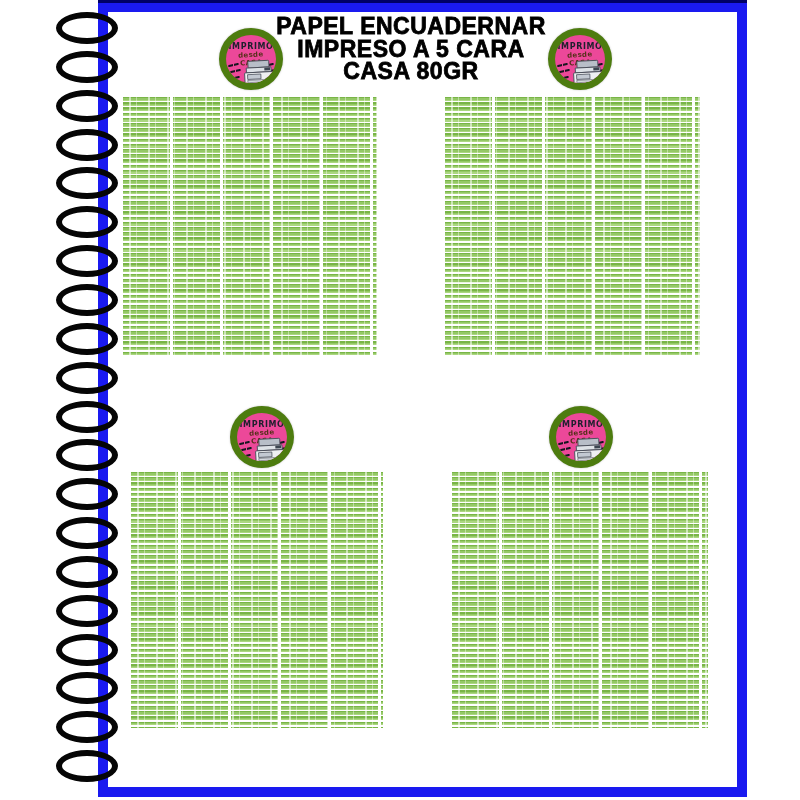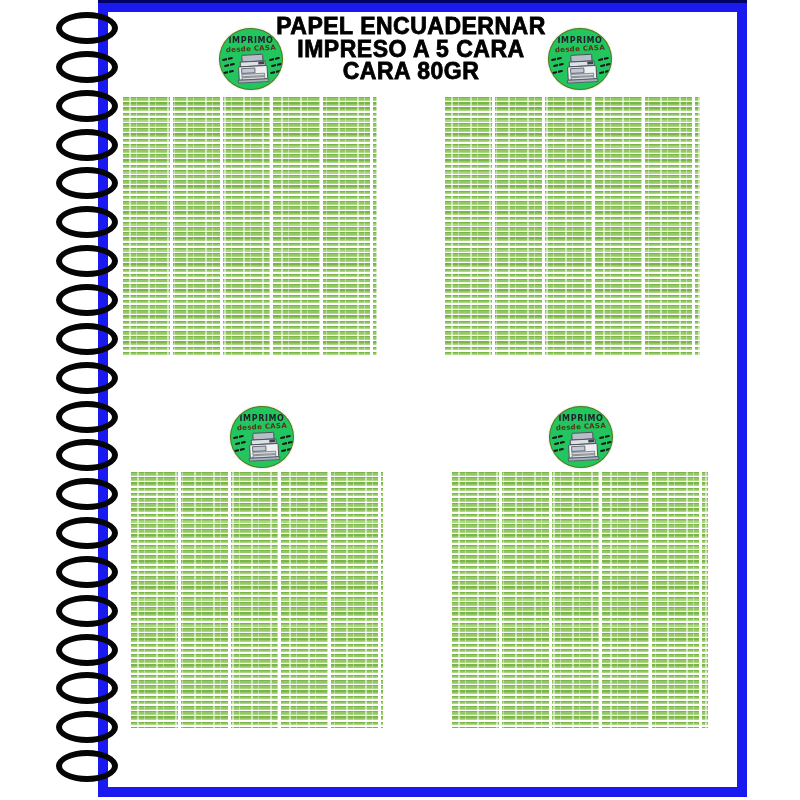--- a/index.html
+++ b/index.html
@@ -39,21 +39,21 @@
   .title-line{
     font-size:23px;line-height:22.5px;font-weight:900;
     letter-spacing:0.5px;color:#000000;
     -webkit-text-stroke:0.8px #000;
     white-space:nowrap;
   }
 
   
   .badge{
     position:absolute;width:64px;height:62px;border-radius:50%;
-    background:#22c55e;border:1px solid #4d7c0f;
+    background:#ec4899;border:7px solid #4d7c0f;
     box-sizing:border-box;z-index:5;
     box-shadow:0 0 2px rgba(0,0,0,0.25);
     overflow:hidden;
   }
   .badge-line1{
     margin-top:7px;text-align:center;
     font-size:8px;font-weight:bold;letter-spacing:0.6px;
     color:#20202e;font-family:"DejaVu Sans", sans-serif;
   }
   .badge-line2{
@@ -135,21 +135,21 @@
       <div class="ring" style="top: 595px; border-color: rgb(5, 5, 5);"></div>
       <div class="ring" style="top: 634px; border-color: rgb(5, 5, 5);"></div>
       <div class="ring" style="top: 672px; border-color: rgb(5, 5, 5);"></div>
       <div class="ring" style="top: 711px; border-color: rgb(5, 5, 5);"></div>
       <div class="ring" style="top: 750px; border-color: rgb(5, 5, 5);"></div>
     </div>
 
   <div class="title">
     <div class="title-line">PAPEL ENCUADERNAR</div>
     <div class="title-line">IMPRESO A 5 CARA</div>
-    <div class="title-line">CARA 80GR</div>
+    <div class="title-line">CASA 80GR</div>
   </div>
 
   <div class="badge" style="left:219px;top:28px;">
     <div class="badge-line1">IMPRIMO</div>
     <div class="badge-line2">desde CASA</div>
     <div class="speed-lines left">
         <i></i>
         <i></i>
         <i></i>
       </div>

